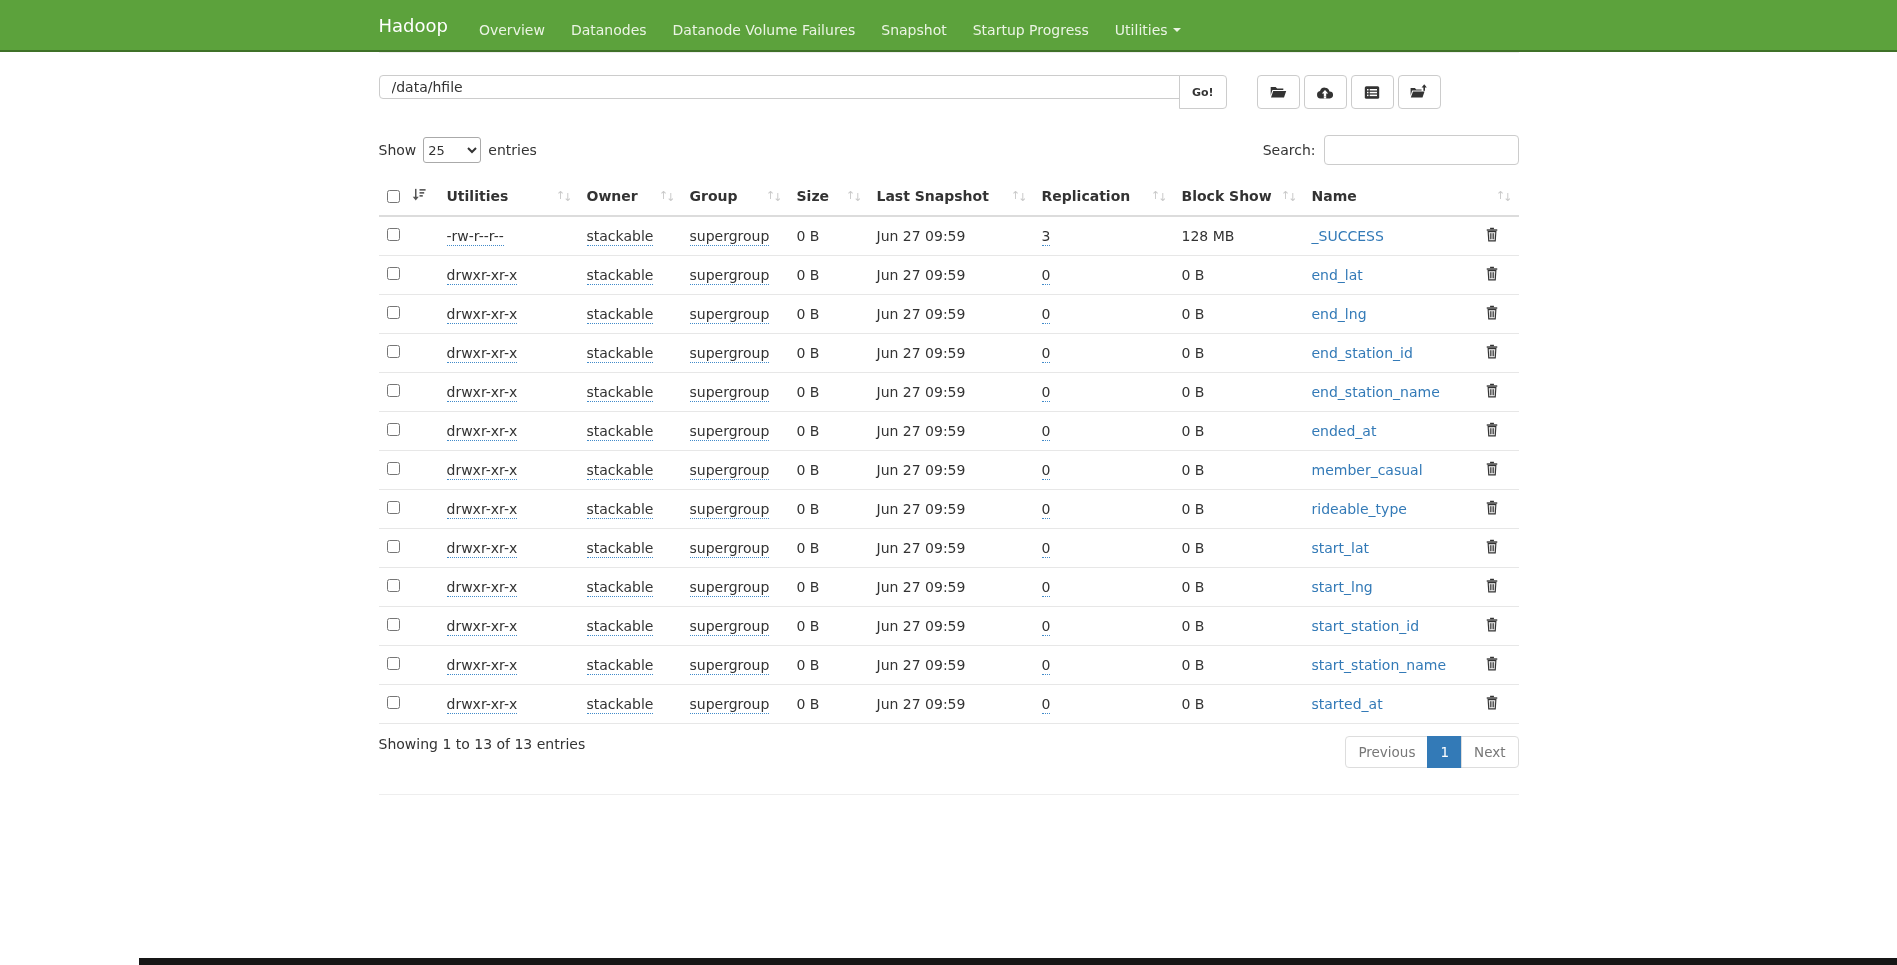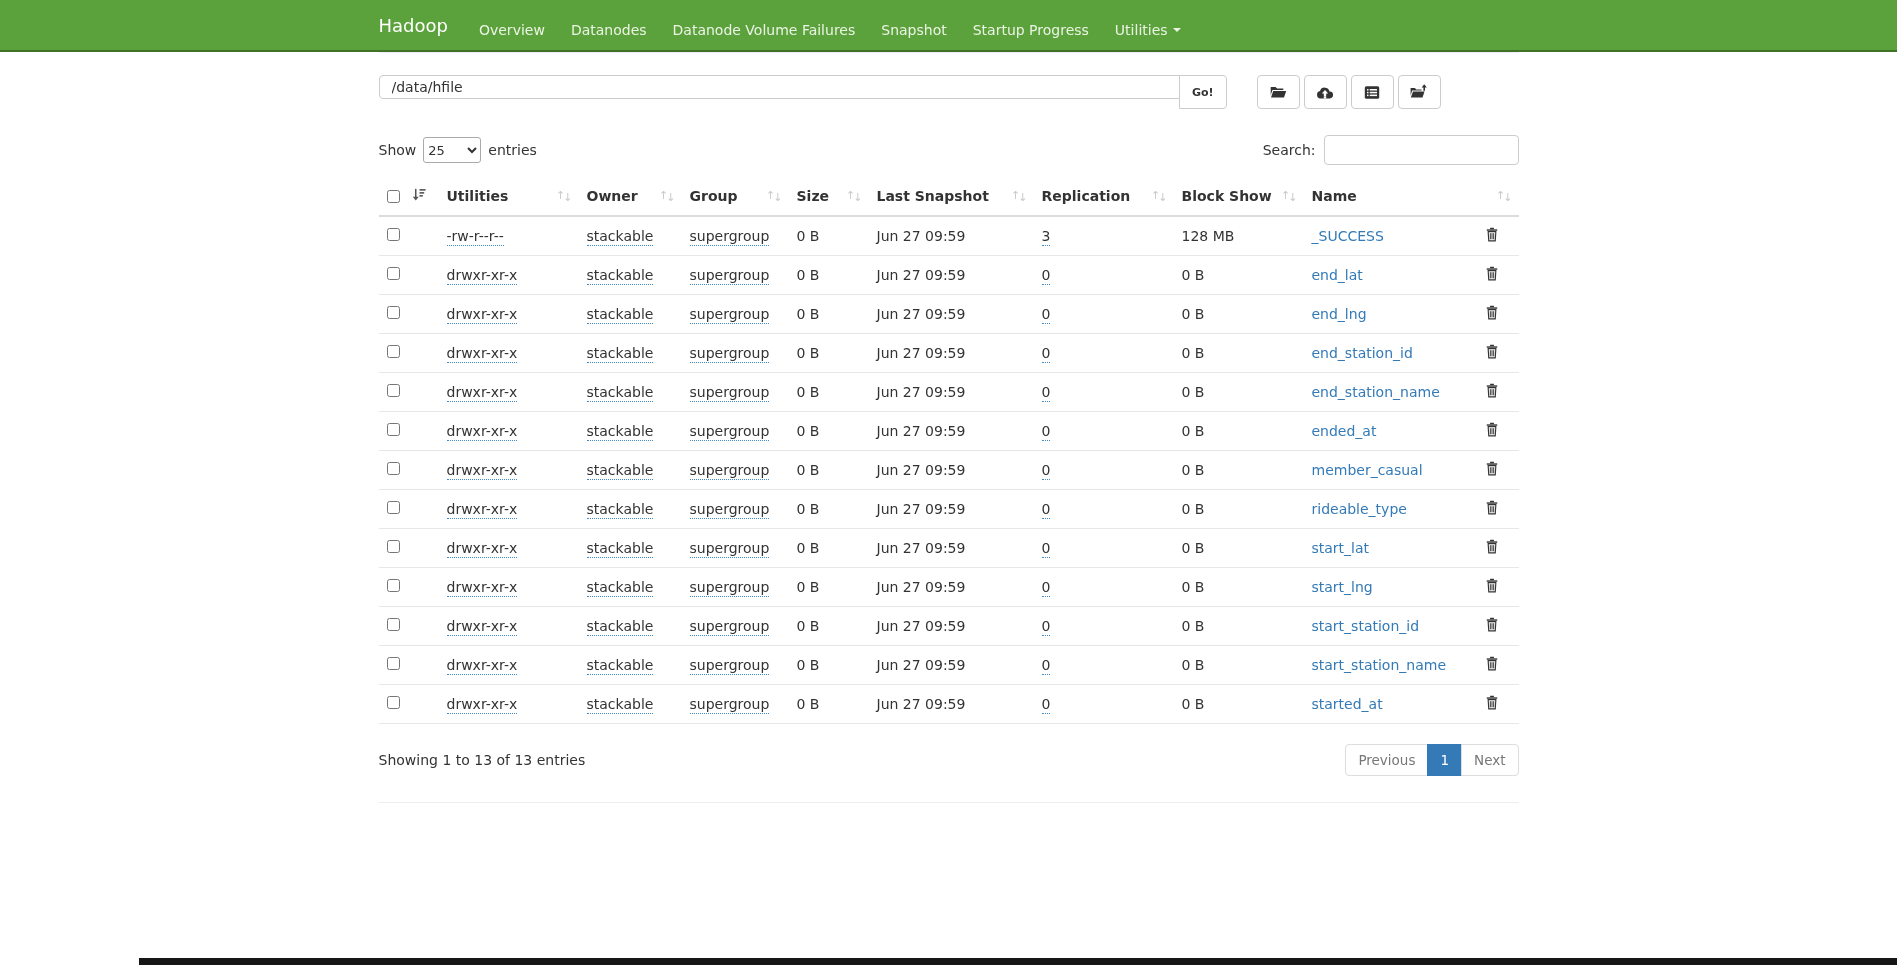--- a/index.html
+++ b/index.html
@@ -79,21 +79,21 @@
   .sortboth{position:absolute;right:6px;top:50%;transform:translateY(-50%);color:#c9c9c9;font-size:11px;font-weight:400;}
   .sortboth i{font-style:normal;display:inline-block;}
   .sortboth .su{transform:translateY(-1px);}
   .sortboth .sd{margin-left:-2px;transform:translateY(1px);}
   .editable{border-bottom:1px dotted #428bca;padding-bottom:1px;cursor:pointer;}
   a.file-link{color:var(--blue);text-decoration:none;cursor:pointer;}
   .trash-cell{text-align:center;padding-left:0;padding-right:10px;}
   .trash-btn{background:none;border:0;padding:0;cursor:pointer;line-height:0;}
 
   
-  .table-footer{display:flex;justify-content:space-between;align-items:center;margin-top:20px;}
+  .table-footer{display:flex;justify-content:space-between;margin-top:12px;}
   .summary{font-size:14px;color:#333;}
   .pagination{display:flex;}
   .page-btn{
     padding:7px 12px;font-size:13.5px;border:1px solid #ddd;background:#fff;color:#777;
     cursor:pointer;margin-left:-1px;text-decoration:none;display:block;
   }
   .page-btn.first{border-radius:4px 0 0 4px;margin-left:0;}
   .page-btn.last{border-radius:0 4px 4px 0;}
   .page-btn.active{background:var(--blue);border-color:var(--blue);color:#fff;}
 

